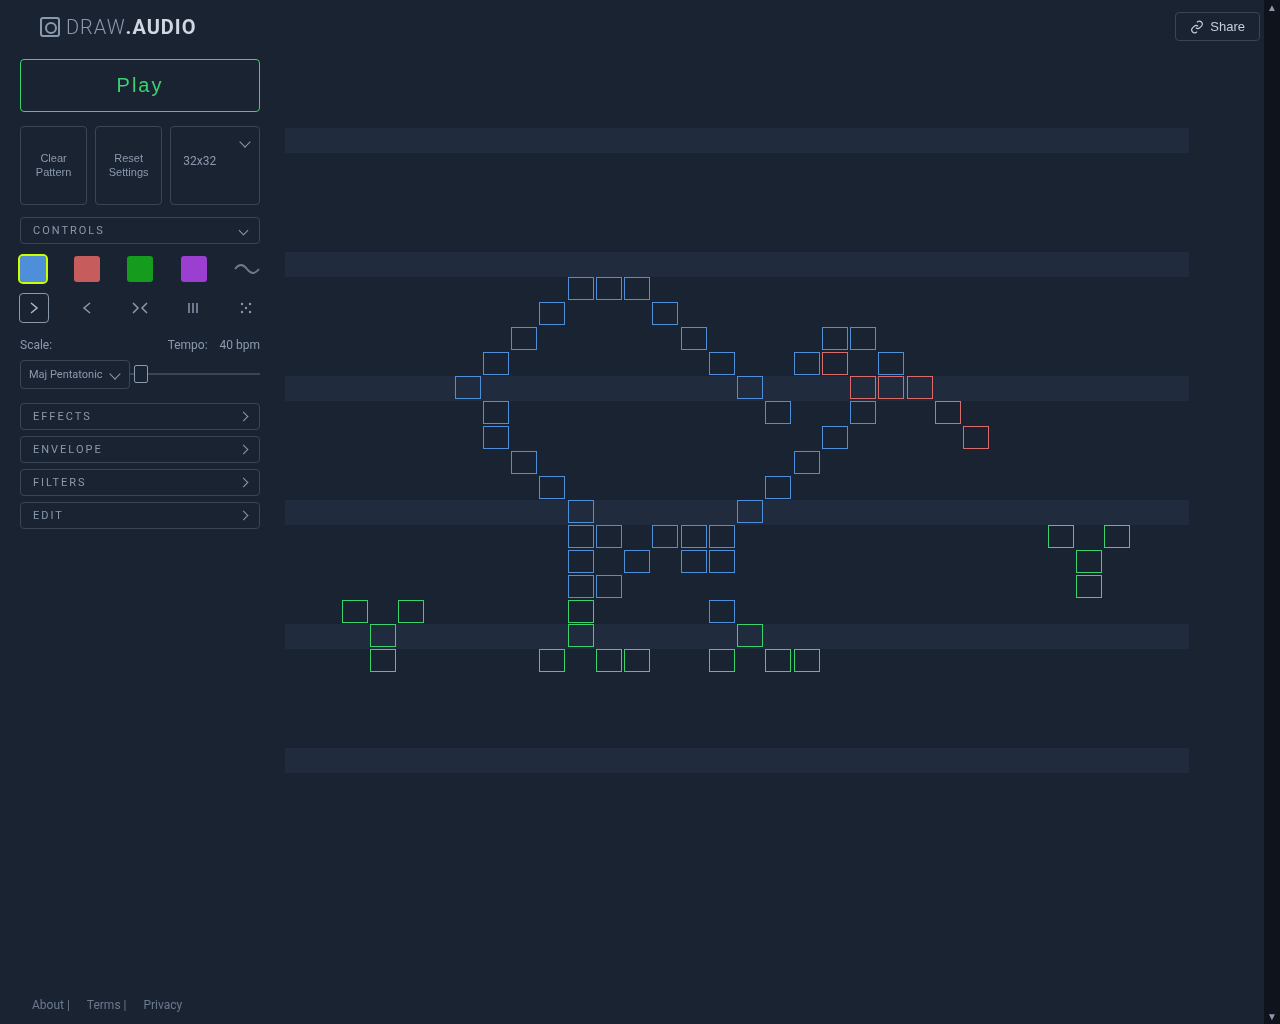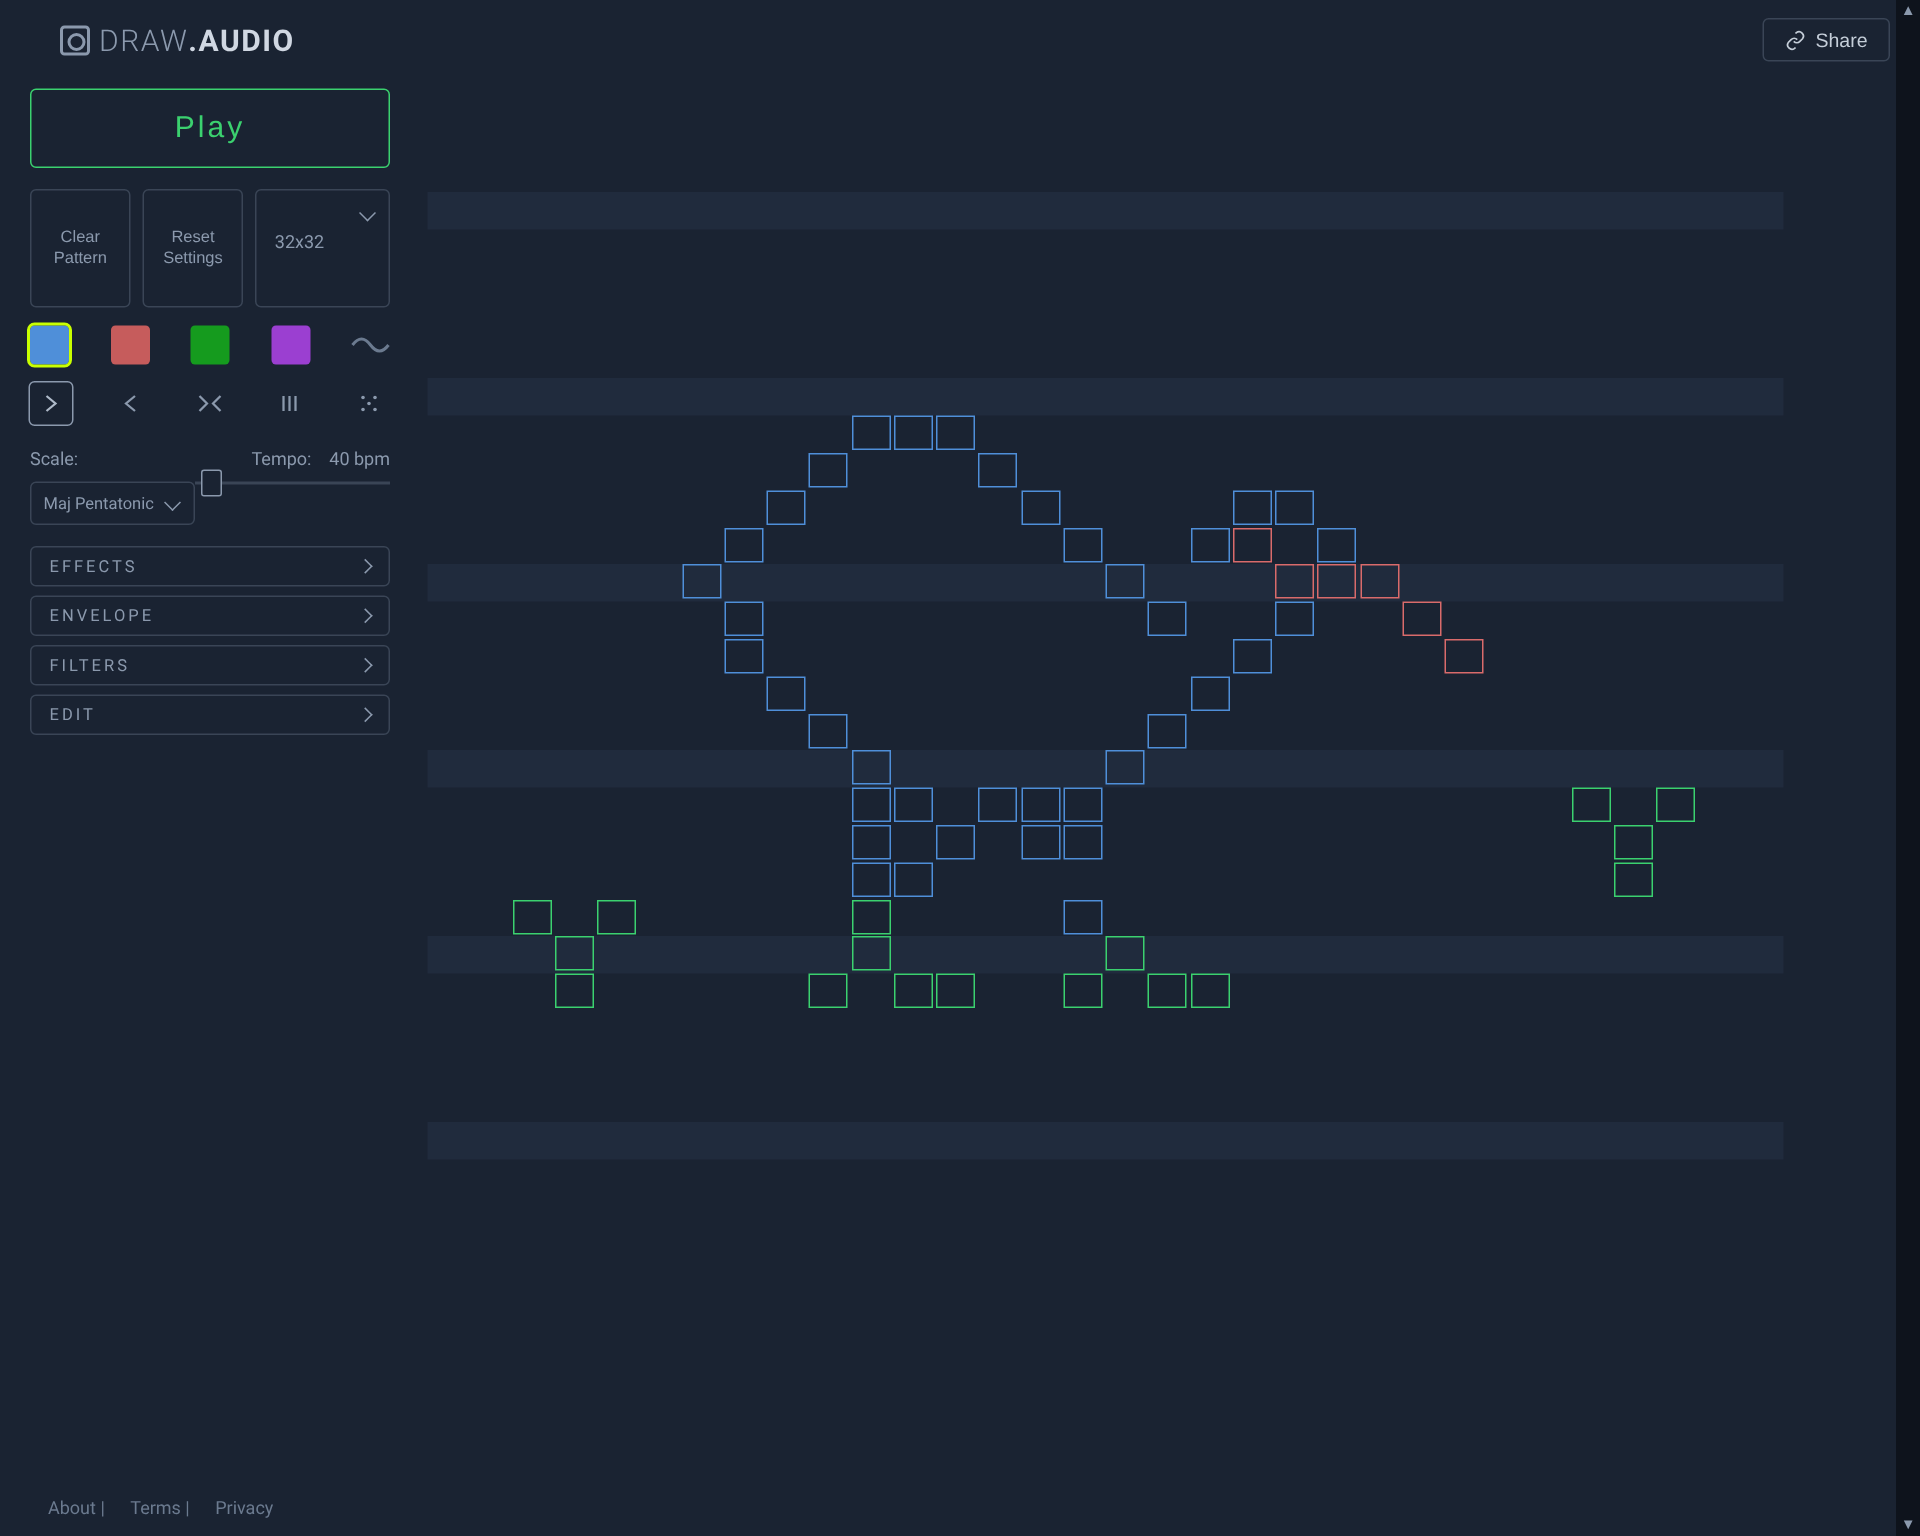--- a/index.html
+++ b/index.html
@@ -155,21 +155,21 @@
   color: #8b99ad;
 }
 .tool.selected { outline: 1.5px solid #8b99ad; }
 .scale-tempo {
   display: flex;
   justify-content: space-between;
   font-size: 12px;
   margin-bottom: 8px;
   align-items: flex-end;
 }
-.scale-row { display: flex; align-items: flex-start; }
+.scale-row { display: flex; align-items: center; }
 .scale-select {
   border: 1px solid #3a4556;
   border-radius: 4px;
   padding: 7px 26px 7px 8px;
   font-size: 11px;
   color: #8b99ad;
   position: relative;
   cursor: pointer;
   white-space: nowrap;
 }
@@ -265,20 +265,24 @@
     <button class="play-btn">Play</button>
     <div class="row">
       <button class="small-btn">Clear Pattern</button>
       <button class="small-btn">Reset Settings</button>
       <div class="select-wrap" style="flex:0.9">
         <span>32x32</span>
         <span class="chev"></span>
       </div>
     </div>
 
+    <div class="section-header">
+      <span class="title">CONTROLS</span>
+      <span class="chev-down"></span>
+    </div>
 
     <div class="swatch-row">
       <div class="swatch selected" style="background:#4f8fd9"></div>
       <div class="swatch" style="background:#c65c5c"></div>
       <div class="swatch" style="background:#159b1e"></div>
       <div class="swatch" style="background:#9b3fd1"></div>
       <div class="wave-icon">
         <svg width="26" height="16" viewBox="0 0 26 16" fill="none" stroke="#6b7a8f" stroke-width="2">
             <path d="M1 8 Q 7 0 13 8 T 25 8"></path>
           </svg>

